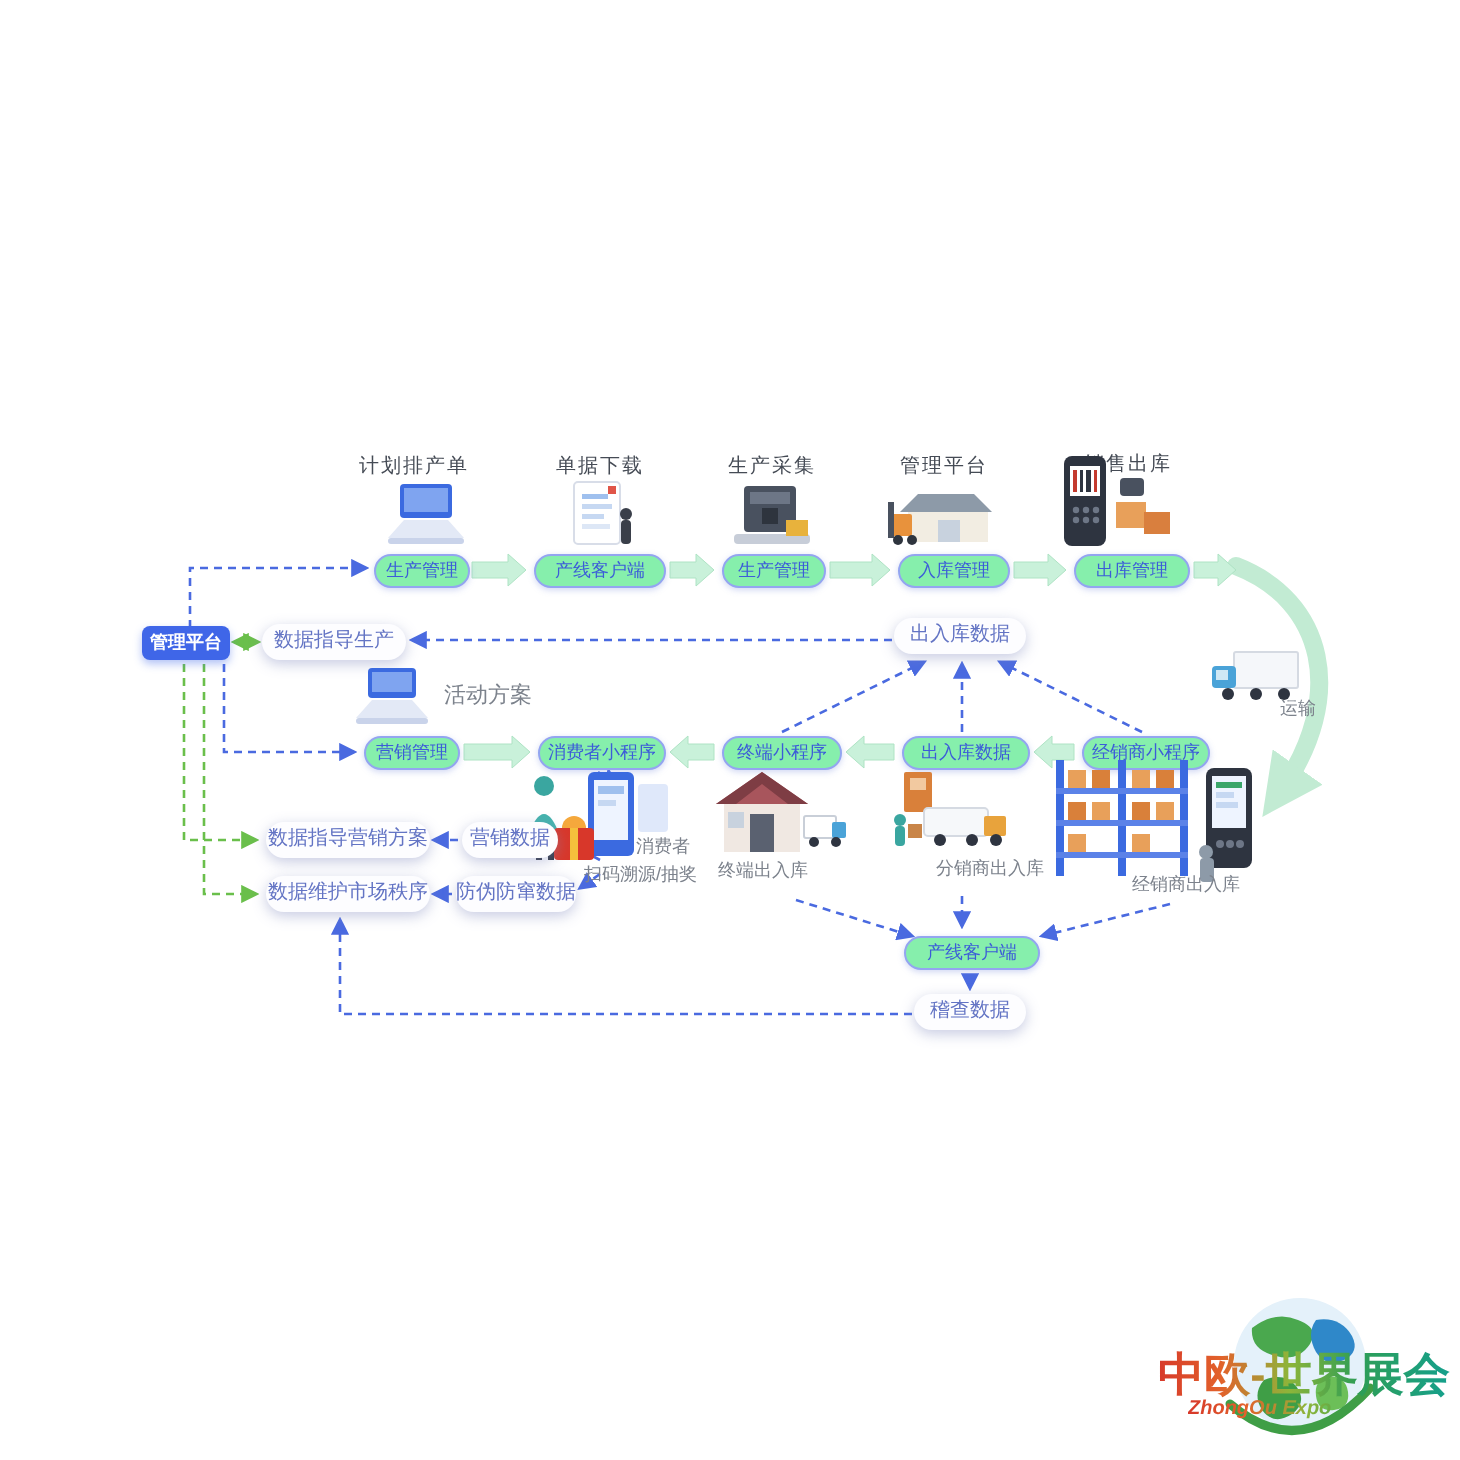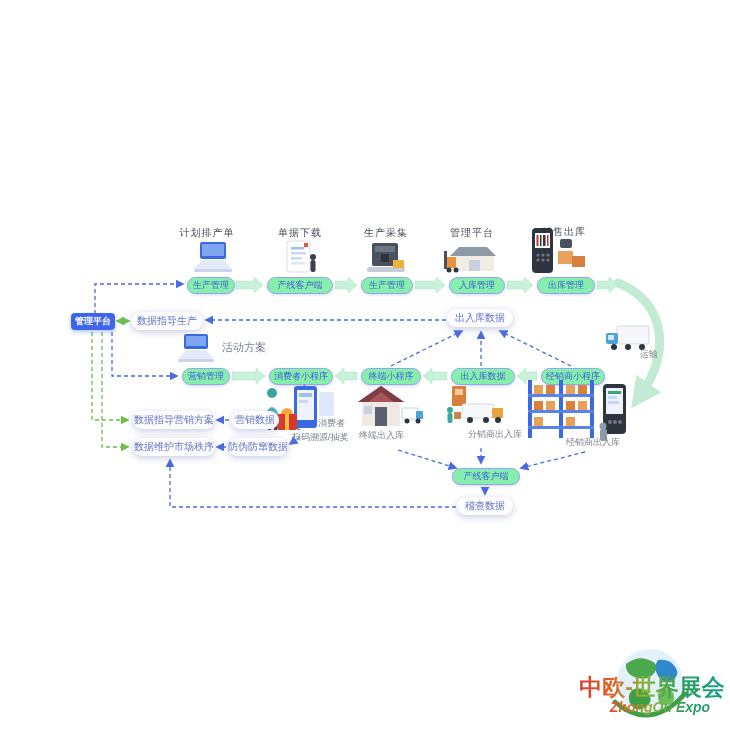--- a/index.html
+++ b/index.html
@@ -37,21 +37,21 @@
   .blockarrow{fill:#c9f1da;stroke:#aee3c4;stroke-width:.5;}
   .grad{
     background:linear-gradient(90deg,#d7382a,#e2622b 22%,#8db53a 45%,#2f9e55 68%,#14a08e);
     -webkit-background-clip:text;background-clip:text;
     color:transparent;-webkit-text-fill-color:transparent;
   }
   .logo-title{
     position:absolute;font-size:23px;font-weight:bold;text-align:center;white-space:nowrap;
   }
   .logo-sub{
-    position:absolute;font-size:14px;font-weight:bold;font-style:italic;text-align:center;white-space:nowrap;
+    position:absolute;font-size:10px;font-weight:bold;font-style:italic;text-align:left;white-space:nowrap;
   }
 </style>
 </head>
 <body>
 
 <div id="canvas">
 
   <svg id="connectors" width="730" height="730">
     <defs>
       <marker id="ab" viewBox="0 0 8 8" refX="6.5" refY="4" markerWidth="7" markerHeight="7" orient="auto-start-reverse">

